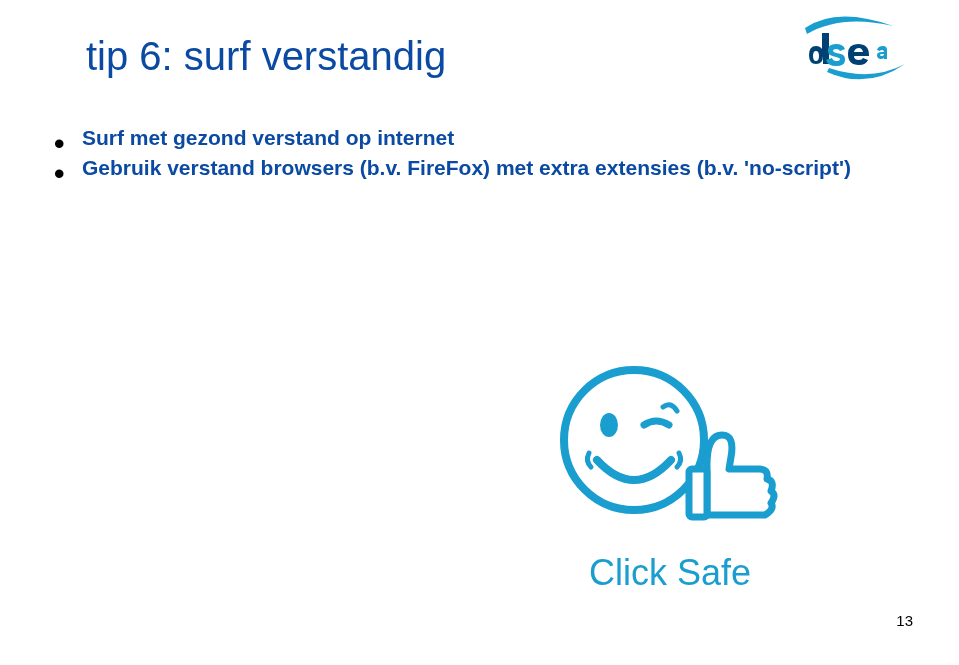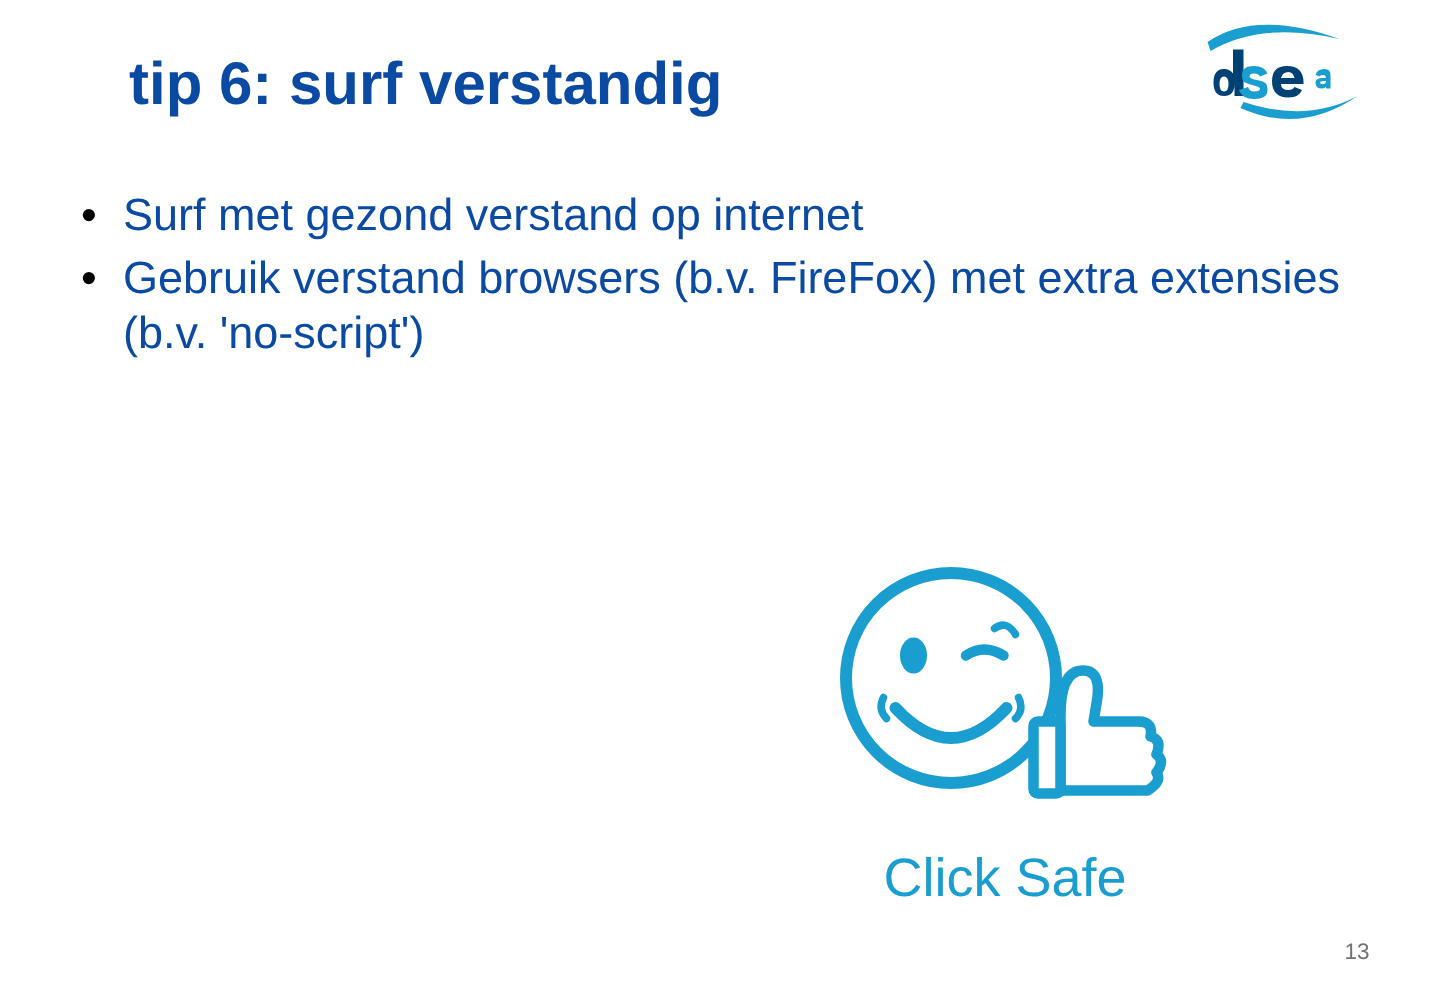--- a/index.html
+++ b/index.html
@@ -18,65 +18,66 @@
   }
   .logo {
     position: absolute;
     top: 12px;
     right: 50px;
     width: 112px;
     height: 78px;
   }
   .title {
     font-size: 40px;
-    font-weight: 700;
+    font-weight: 400;
     color: #0b4aa2;
     margin-left: 40px;
     margin-top: 6px;
     margin-bottom: 46px;
   }
   ul.bullets {
     list-style: none;
     margin-left: 8px;
   }
   ul.bullets > li {
     position: relative;
-    font-size: 30px;
+    font-size: 21px;
     color: #0b4aa2;
     line-height: 1.25;
     padding-left: 28px;
     margin-bottom: 4px;
+    font-weight: bold;
   }
   ul.bullets > li::before {
     content: "•";
     position: absolute;
     left: 0;
     top: 0;
     color: #000;
     font-size: 30px;
   }
   .illustration {
     position: absolute;
     right: 140px;
-    bottom: 48px;
+    bottom: 60px;
     width: 310px;
     height: 260px;
   }
   .click-safe-label {
     font-family: Arial, sans-serif;
     font-size: 36px;
     fill: #1a9dcf;
     font-weight: 400;
   }
   .page-num {
     position: absolute;
     right: 46px;
-    bottom: 22px;
+    bottom: 36px;
     font-size: 15px;
-    color: #737373;
+    color: #000000;
   }
 </style>
 </head>
 <body>
 
 <div class="slide">
 
   <div class="logo">
     <svg viewBox="0 0 112 78" width="112" height="78">
       <g>

